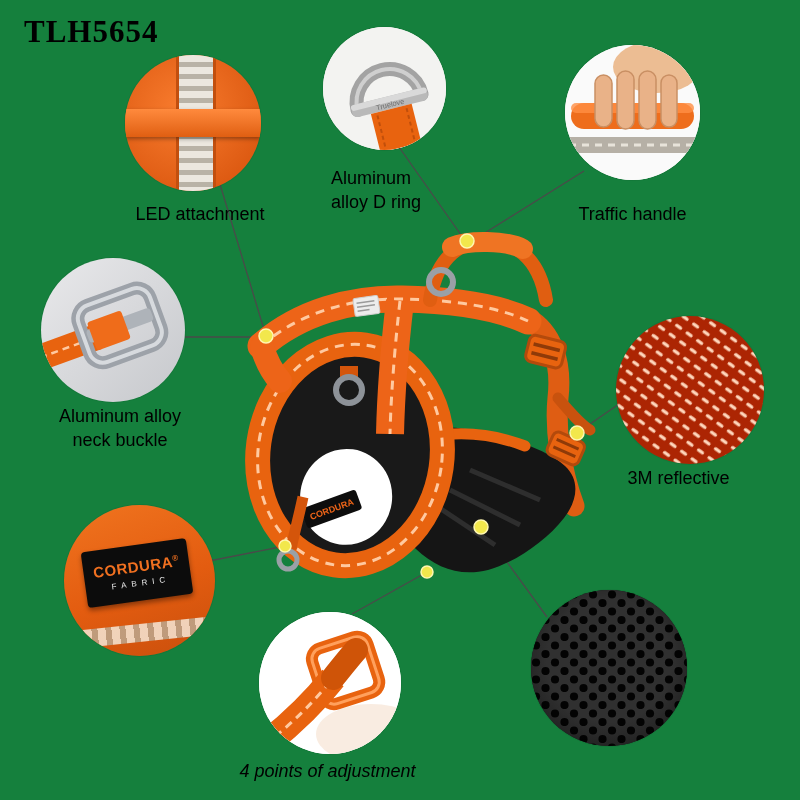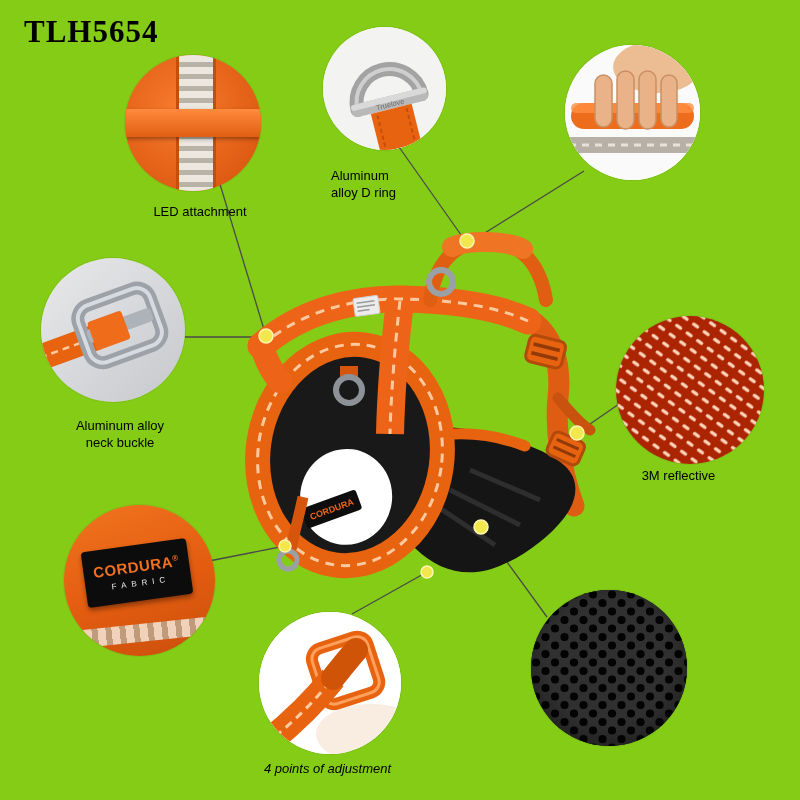--- a/index.html
+++ b/index.html
@@ -1,17 +1,17 @@
 <!DOCTYPE html>
 <html><head>
 <meta charset="utf-8">
 <style>
   html,body{margin:0;padding:0;background:#fff;}
   .canvas{
-    position:relative;width:800px;height:800px;background:#84cc16;overflow:hidden;
+    position:relative;width:800px;height:800px;background:#15803d;overflow:hidden;
     font-family:"Liberation Sans", sans-serif;
   }
   .title{
     position:absolute;left:24px;top:14px;z-index:4;margin:0;
     font-family:"Liberation Serif", serif;font-size:31px;font-weight:700;
     letter-spacing:1px;color:#000;
   }
   .scene{position:absolute;left:0;top:0;width:800px;height:800px;z-index:1;}
   .bubble{
     position:absolute;border-radius:50%;overflow:hidden;z-index:2;
@@ -37,26 +37,26 @@
   .cordura-tag{position:absolute;left:20px;top:40px;width:106px;height:56px;background:#0c0c0c;
     border-radius:4px;transform:rotate(-8deg);display:flex;flex-direction:column;align-items:center;
     justify-content:center;box-shadow:0 3px 5px rgba(0,0,0,.4);}
   .cordura-name{color:#f07020;font-weight:bold;font-size:15px;letter-spacing:.5px;}
   .cordura-name .reg{font-size:8px;vertical-align:super;}
   .cordura-sub{color:#e9e9e9;font-size:8px;letter-spacing:5px;margin-top:4px;padding-left:5px;}
   .cordura-reflect{position:absolute;left:-8px;right:-8px;bottom:14px;height:18px;
     background:repeating-linear-gradient(90deg,#f5e8d8 0 8px,#bba78f 8px 14px);
     opacity:.85;transform:rotate(-6deg);}
   
-  .callout-label{position:absolute;z-index:3;font-size:13px;line-height:1.32;color:#000;
+  .callout-label{position:absolute;z-index:3;font-size:18px;line-height:1.32;color:#000;
     white-space:pre-line;text-align:center;}
   .lbl-led{left:105px;top:203px;width:190px;}
   .lbl-dring{left:331px;top:167px;width:130px;text-align:left;}
   .lbl-handle{left:540px;top:203px;width:185px;}
-  .lbl-buckle{left:15px;top:405px;width:210px;margin-top:12px;}
+  .lbl-buckle{left:15px;top:405px;width:210px;}
   .lbl-reflective{left:586px;top:467px;width:185px;}
   .lbl-cordura{left:30px;top:662px;width:220px;}
   .lbl-adjust{left:210px;top:760px;width:235px;font-style:italic;}
   .lbl-mesh{left:490px;top:740px;width:240px;}
 </style>
 </head>
 <body>
 
 <div class="canvas">
 
@@ -241,18 +241,19 @@
         </radialGradient>
       </defs>
       <rect width="156" height="156" fill="url(#meshp)"></rect>
       <rect width="156" height="156" fill="url(#meshv)"></rect>
     </svg>
   </div>
 
   <div class="callout-label lbl-led">LED attachment</div>
   <div class="callout-label lbl-dring">Aluminum
 alloy D ring</div>
+  <div class="callout-label lbl-handle">Traffic handle</div>
   <div class="callout-label lbl-buckle">Aluminum alloy
 neck buckle</div>
   <div class="callout-label lbl-reflective">3M reflective</div>
   <div class="callout-label lbl-adjust">4 points of adjustment</div>
 
 </div>
 
 </body></html>

